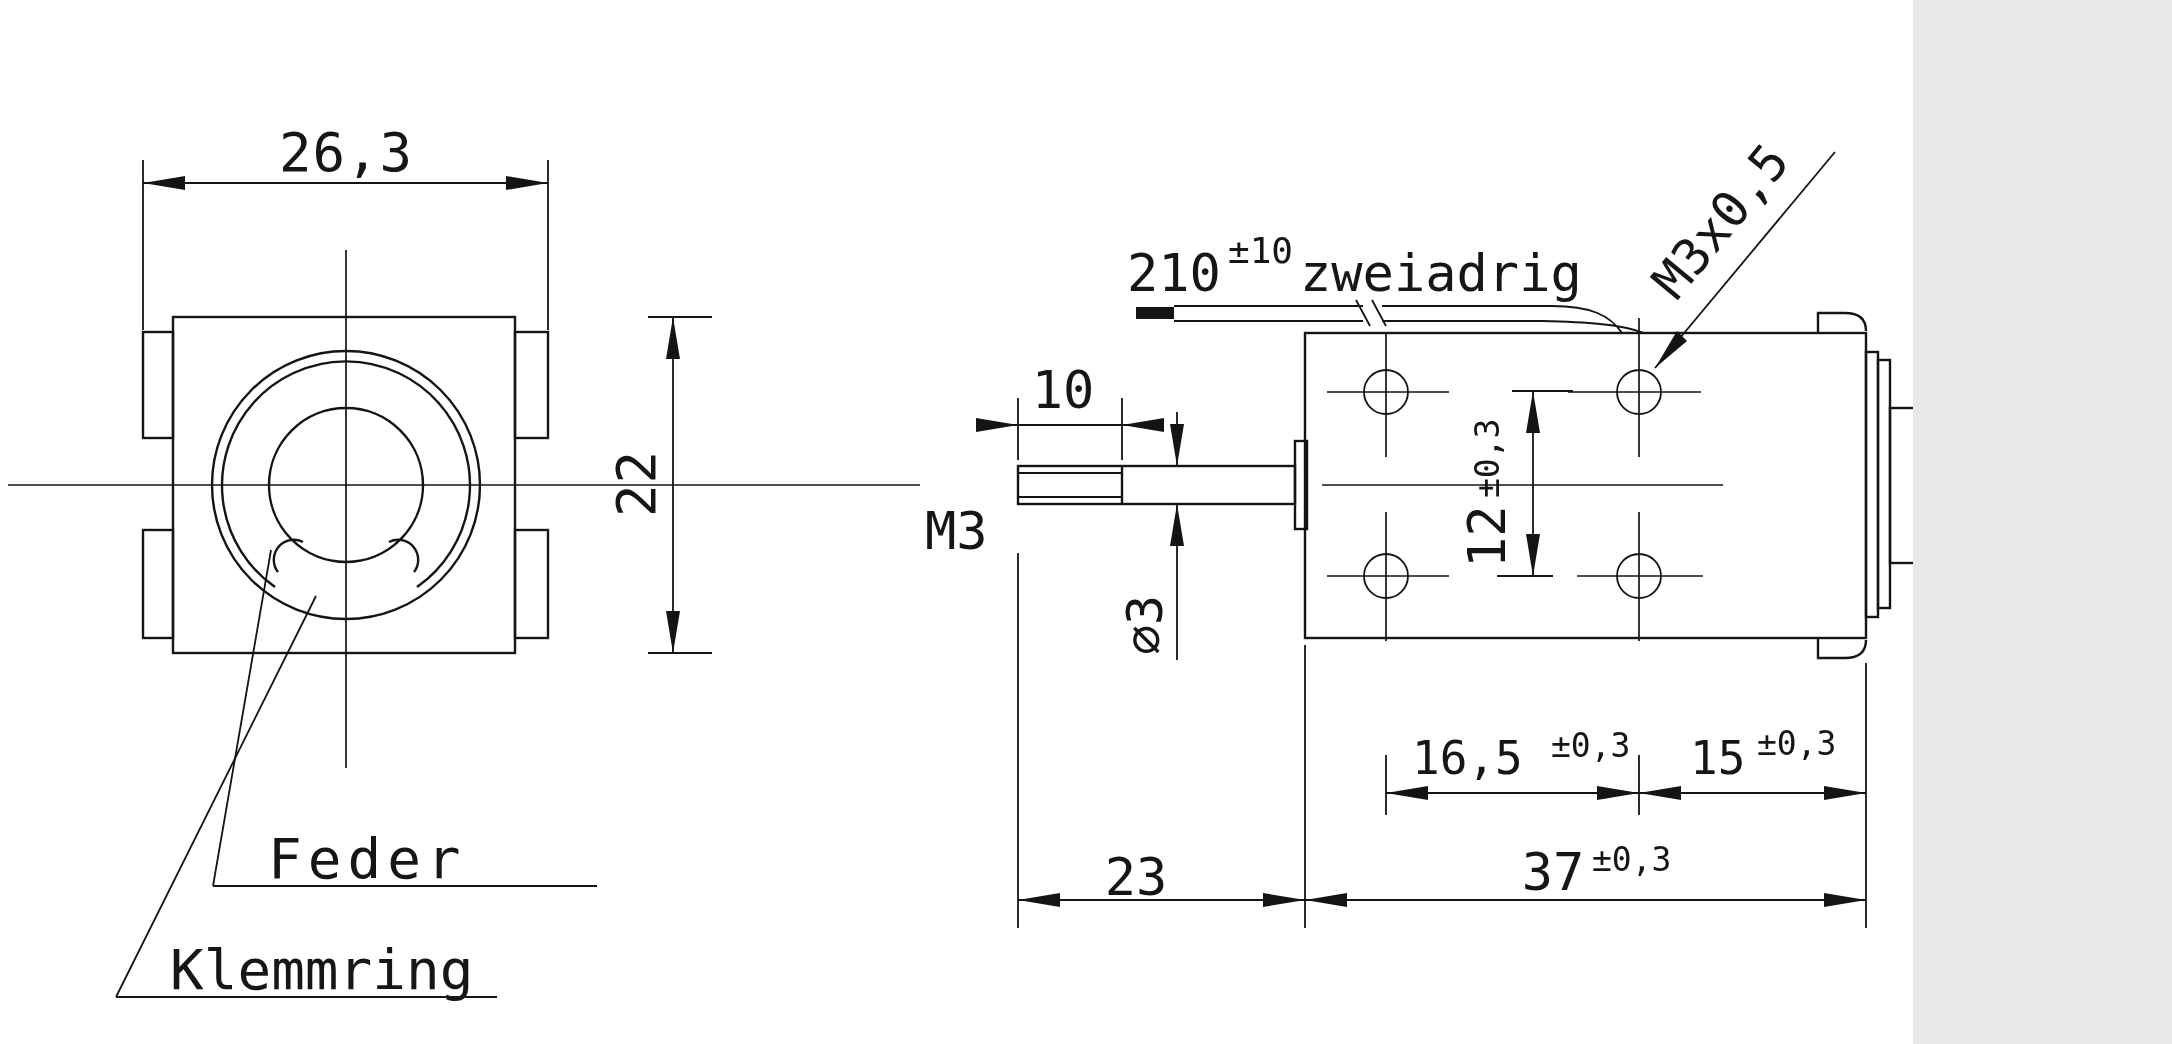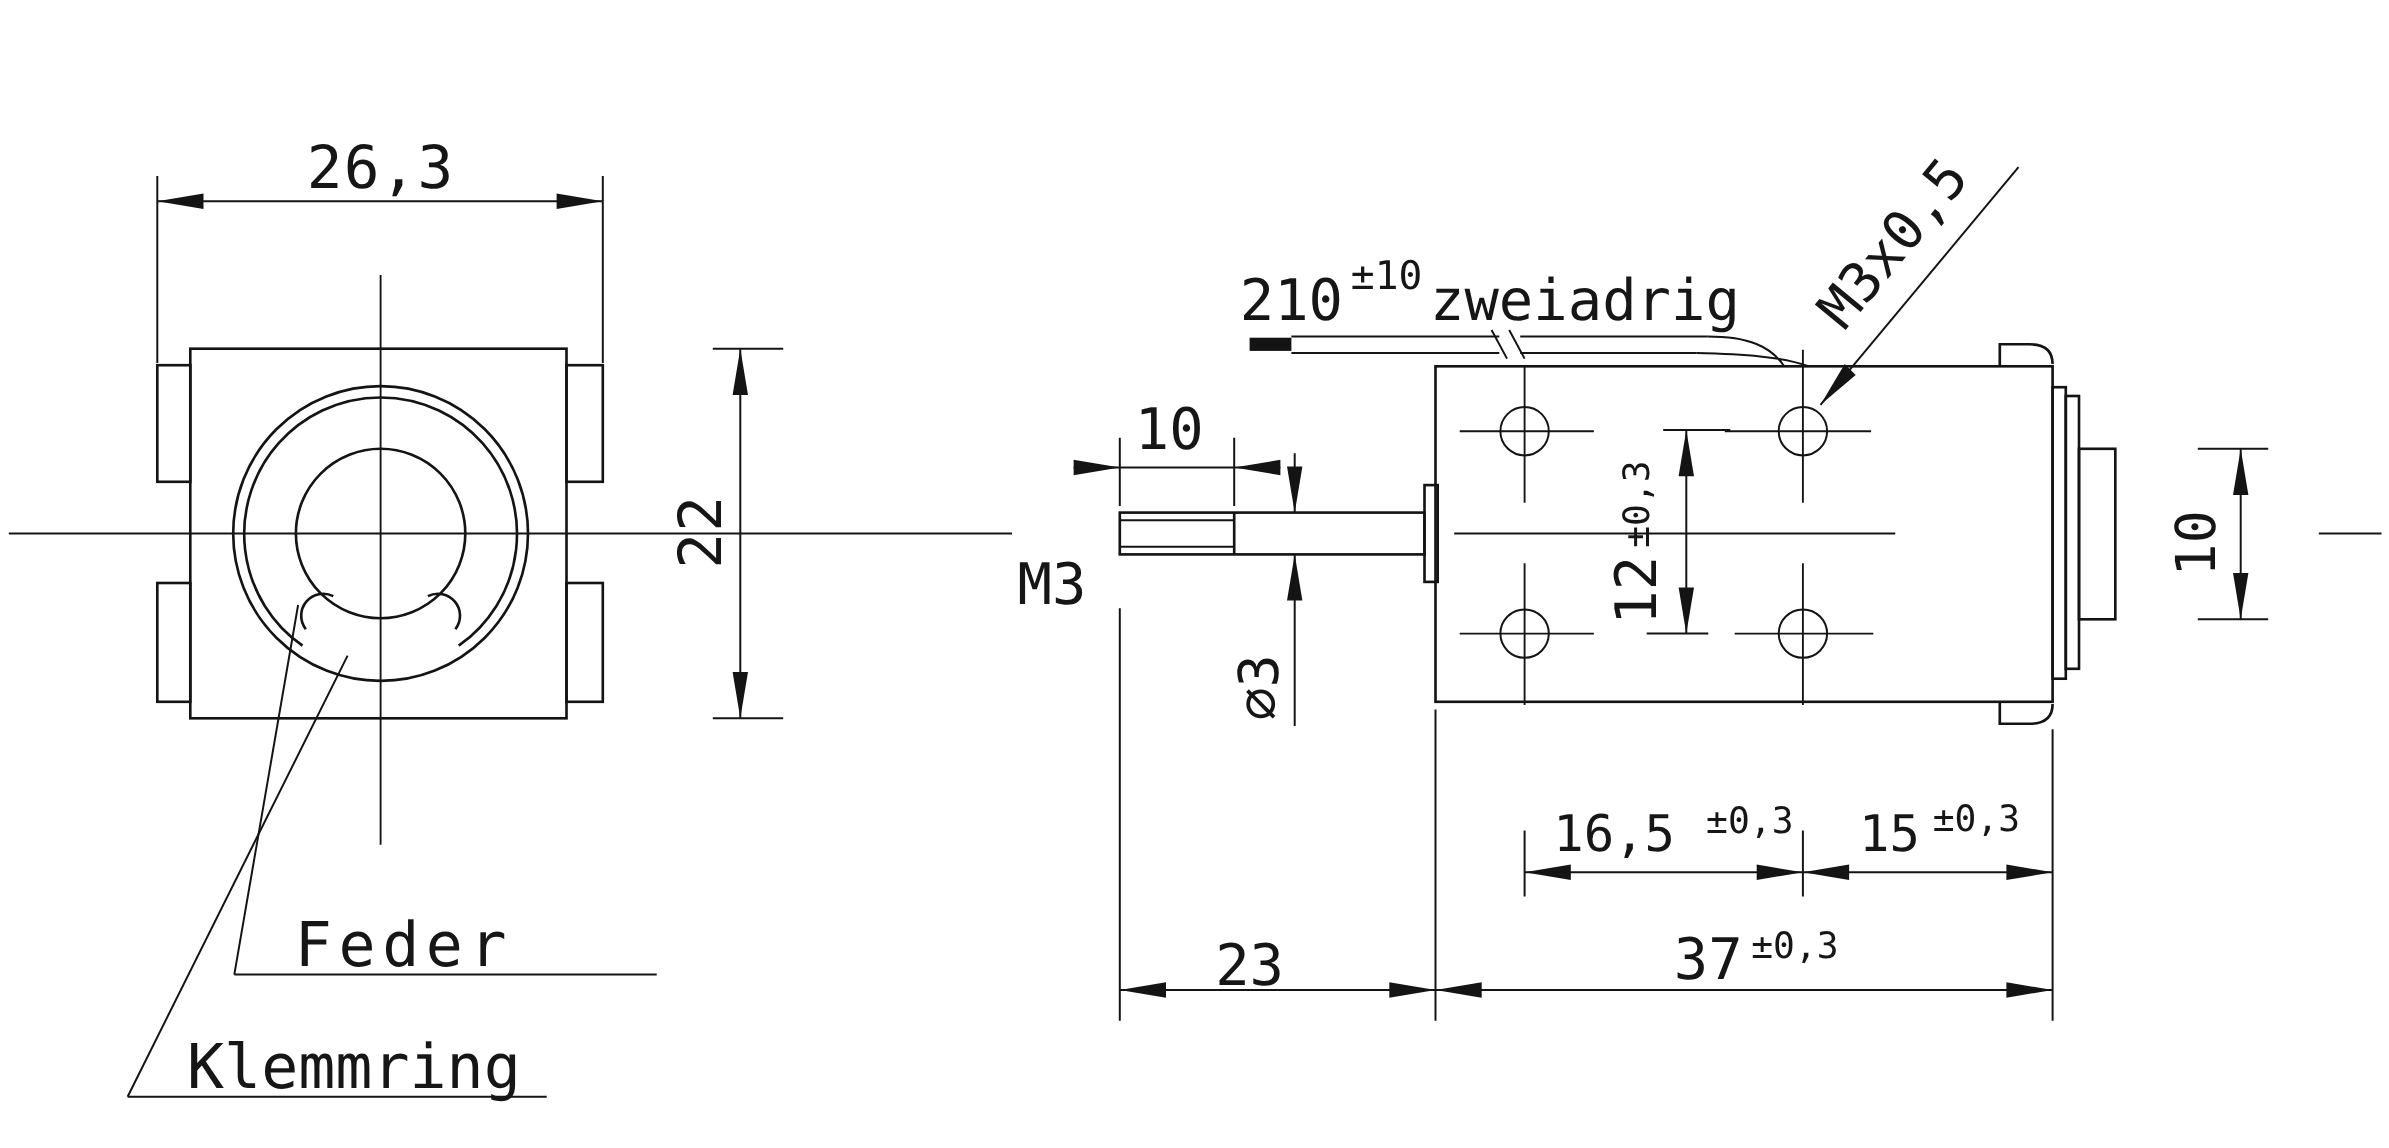--- a/index.html
+++ b/index.html
@@ -1,16 +1,16 @@
 <!DOCTYPE html>
 <html><head>
 <meta charset="utf-8">
 <style>
   html,body{margin:0;padding:0;background:#e8e8e8;}
-  .page{width:2172px;height:1044px;background:#ffffff;position:relative;overflow:hidden;
+  .page{width:1913px;height:1044px;background:#ffffff;position:relative;overflow:hidden;
         font-family:"DejaVu Sans Mono", monospace;}
   svg{display:block}
   .geo{fill:none;stroke:#141414;stroke-width:2.4;stroke-linecap:butt;}
   .thin{fill:none;stroke:#141414;stroke-width:1.8;}
   .cl{fill:none;stroke:#141414;stroke-width:1.7;}
   .arr{fill:#141414;stroke:none;}
   .blk{fill:#141414;stroke:none;}
   text{fill:#161616;font-family:"DejaVu Sans Mono", monospace;font-weight:400;}
   .t54{font-size:54px;letter-spacing:1px;}
   .t52{font-size:52px;}

